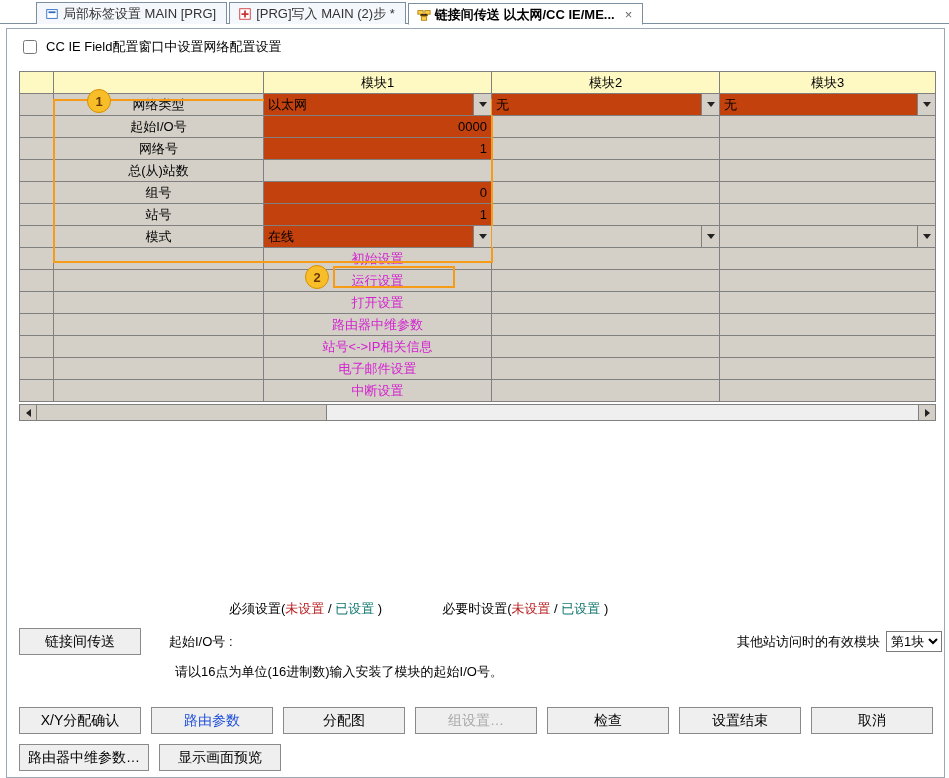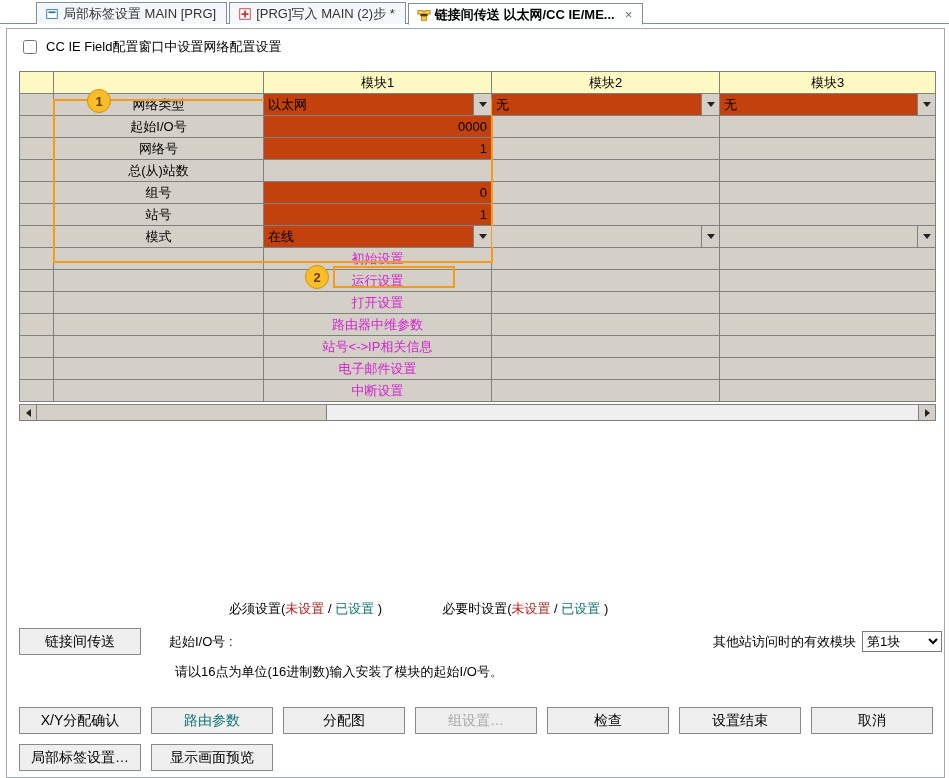--- a/index.html
+++ b/index.html
@@ -54,21 +54,21 @@
 
 
 .lowrow { display:flex; align-items:center; gap:8px; margin-bottom:6px; }
 .lowrow .lbl { margin-left:0; }
 .lowrow .right { margin-left:auto; display:flex; align-items:center; gap:6px; }
 select.win { border:1px solid #7a7a7a; height:21px; font-size:13px; background:#fff; }
 
 
 .btnrow { display:flex; gap:10px; margin-top:16px; }
 button.win { background:#efefef; border:1px solid #8a8a8a; height:27px; min-width:122px; padding:0 8px; font-size:14px; cursor:pointer; }
-button.win.pink { color:#0f766e; }
+button.win.pink { color:#1d4ed8; }
 button.win.dis { color:#a9a9a9; }
 
 .note { margin:2px 0 10px 156px; }
 
 </style>
 </head>
 <body>
 
 <div class="tabbar">
   <div class="tab inactive">
@@ -250,34 +250,34 @@
     <div>
       <span>必要时设置(</span><span class="red">未设置</span><span> / </span><span class="blue">已设置</span><span> )</span>
     </div>
   </div>
 
   <div class="lowrow">
     <button class="win" style="min-width:122px">链接间传送</button>
     <span class="lbl" style="margin-left:20px">起始I/O号 :</span>
     <div class="right">
       <span>其他站访问时的有效模块</span>
-      <select class="win" style="width:80px">
+      <select class="win" style="width:56px">
         <option>第1块</option>
       </select>
     </div>
   </div>
   <div class="note">请以16点为单位(16进制数)输入安装了模块的起始I/O号。</div>
 
   <div class="btnrow">
     <button class="win">X/Y分配确认</button>
     <button class="win pink">路由参数</button>
     <button class="win">分配图</button>
     <button class="win dis">组设置…</button>
     <button class="win">检查</button>
     <button class="win">设置结束</button>
     <button class="win">取消</button>
   </div>
   <div class="btnrow" style="margin-top:10px">
-    <button class="win">局部标签设置…</button>
+    <button class="win">路由器中维参数…</button>
     <button class="win">显示画面预览</button>
   </div>
 
 </div>
 
 </body></html>

